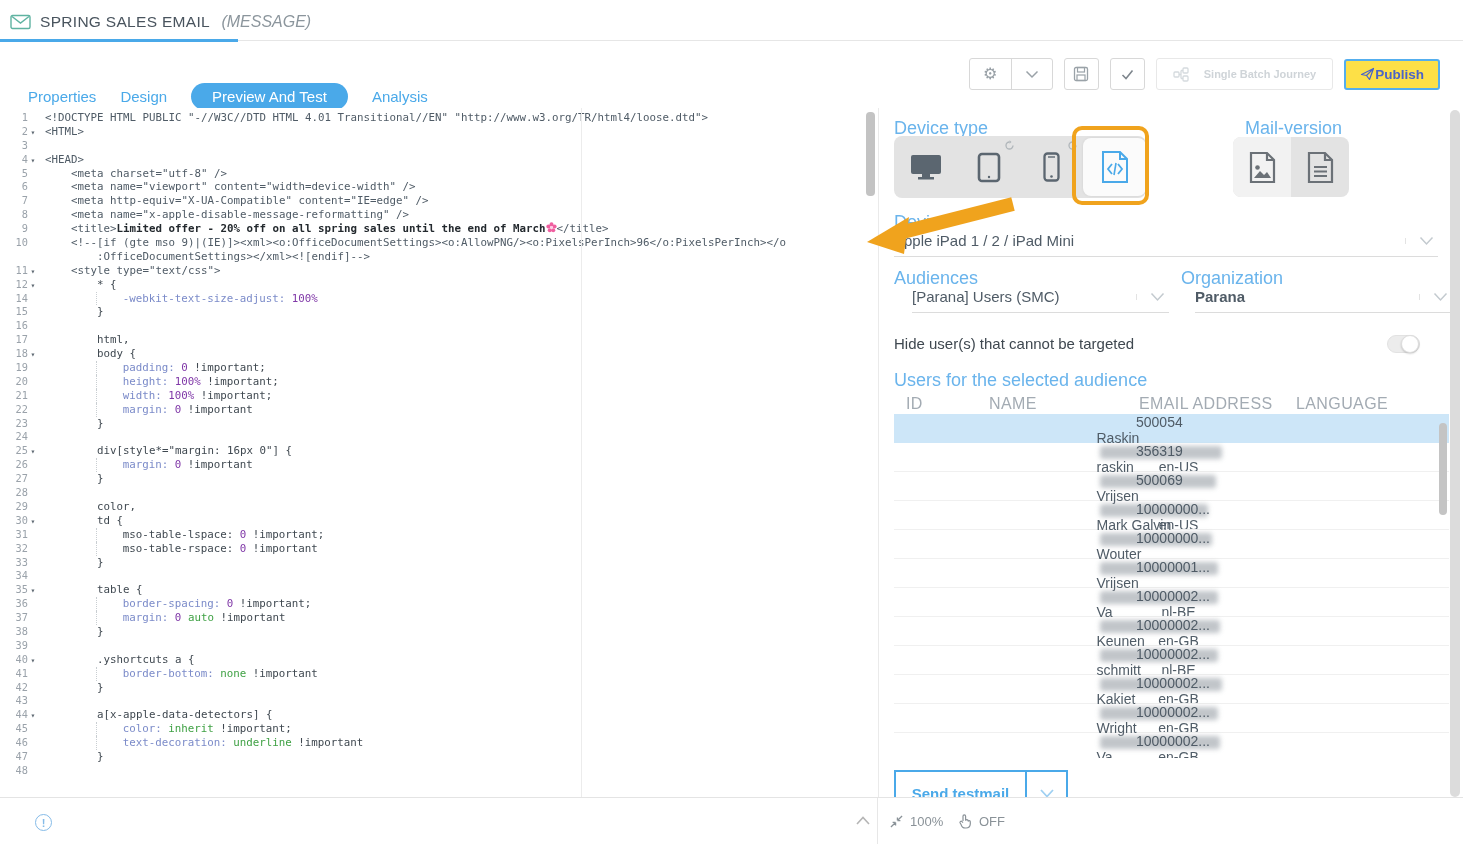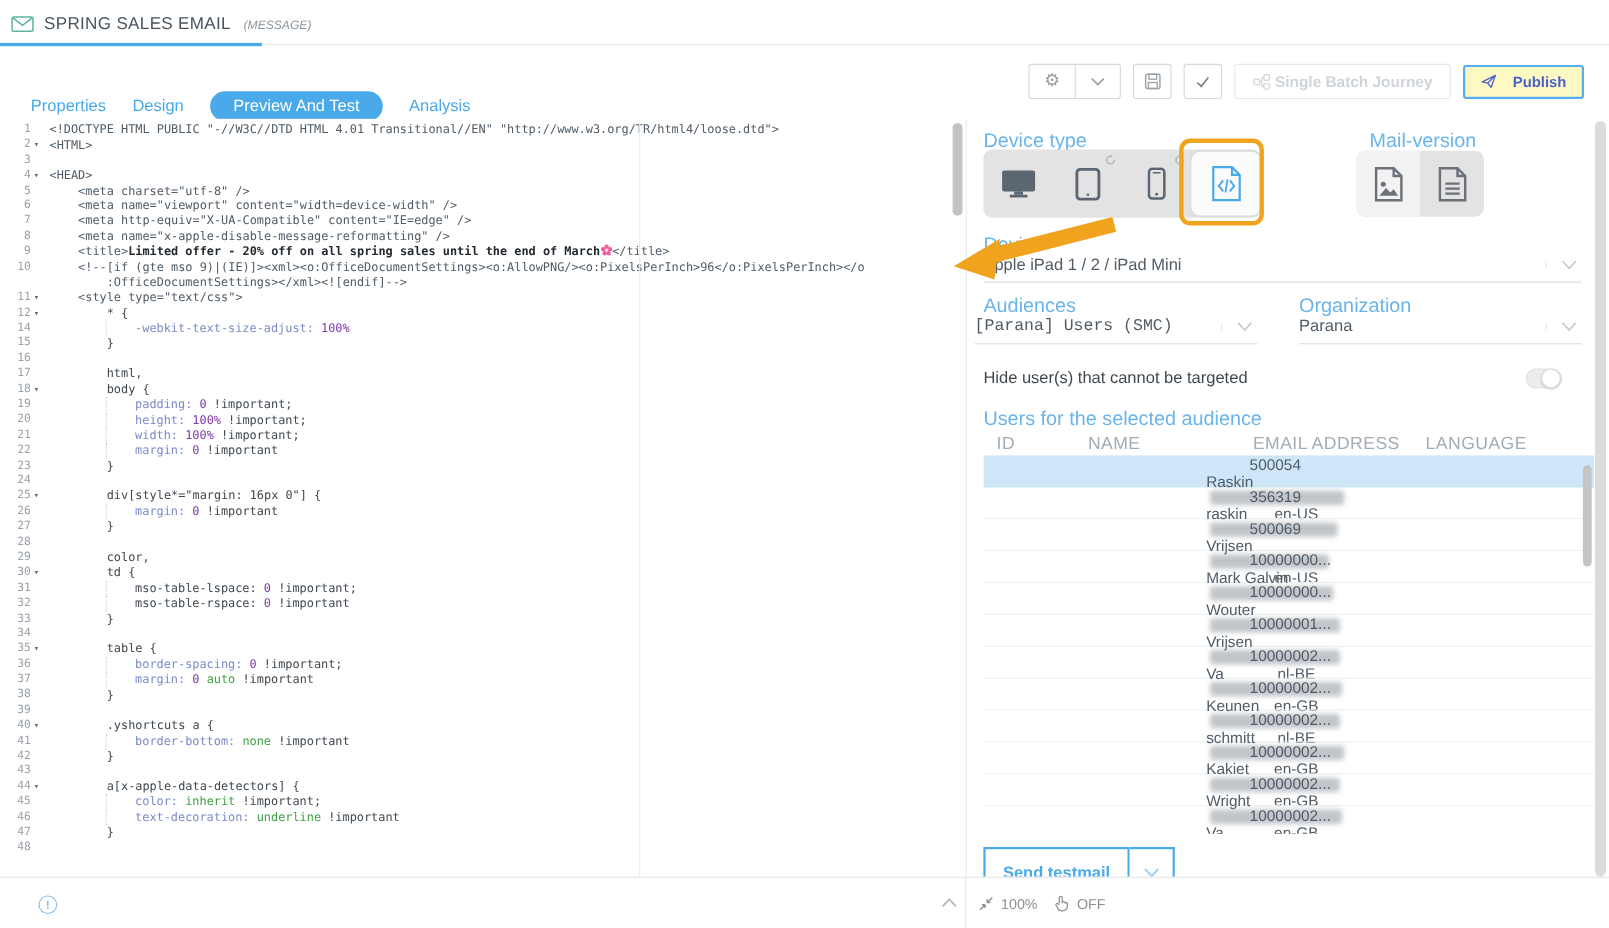--- a/index.html
+++ b/index.html
@@ -5,34 +5,34 @@
   * { margin:0; padding:0; box-sizing:border-box; }
   html,body { background:#fff; }
   body { font-family:"Liberation Sans","DejaVu Sans",sans-serif; color:#4f5b66; }
   .screen { position:relative; width:1463px; height:844px; background:#fff; overflow:hidden; }
 
   
   .titlebar { position:absolute; left:0; top:0; width:100%; height:41px; border-bottom:1px solid #e6e6e6; }
   .title-underline { position:absolute; left:0; bottom:-2px; width:238px; height:3px; background:#4aa9e9; }
   .title-wrap { position:absolute; left:10px; top:13px; display:flex; align-items:center; gap:9px; }
   .apptitle { font-size:15.5px; color:#49545e; letter-spacing:.3px; }
-  .apptitle-suffix { font-size:11px; font-style:italic; color:#8b959c; margin-left:7px; }
+  .apptitle-suffix { font-size:16px; font-style:italic; color:#8b959c; margin-left:7px; }
 
   .tabs { position:absolute; left:28px; top:59px; display:flex; align-items:center; gap:24px; height:30px; }
   .tab { font-size:15px; color:#4aa9e9; cursor:pointer; white-space:nowrap;margin-top:44px; }
   .tab.active { background:#4aa9e9; color:#fff; border-radius:15px; padding:5px 21px; }
 
   .toolbar { position:absolute; top:58px; right:23px; display:flex; align-items:center; gap:11px; height:32px; }
   .btn-group { display:flex; border:1px solid #d8d8d8; border-radius:3px; height:32px; }
   .tb-seg { width:41px; height:30px; display:flex; align-items:center; justify-content:center; }
   .tb-seg + .tb-seg { border-left:1px solid #d8d8d8; }
   .tb-btn { width:35px; height:32px; border:1px solid #d8d8d8; border-radius:3px; display:flex; align-items:center; justify-content:center; background:#fff; }
   .gear-glyph { font-size:16px; color:#98a0a6; line-height:1; }
-  .btn-sbj { height:32px; border:1px solid #e8e8e8; border-radius:3px; padding:0 16px; display:flex; align-items:center; gap:4px; font-size:14px; font-weight:bold; color:#cfd4d8; background:#fff; }
-  .btn-publish { height:31px; border:2px solid #54aeee; border-radius:3px; padding:0 14px; display:flex; align-items:center; gap:14px; font-size:13.5px; font-weight:bold; color:#4a63c8; background:#fef9c3; }
+  .btn-sbj { height:32px; border:1px solid #e8e8e8; border-radius:3px; padding:0 16px; display:flex; align-items:center; gap:15px; font-size:11px; font-weight:bold; color:#cfd4d8; background:#fff; }
+  .btn-publish { height:31px; border:2px solid #54aeee; border-radius:3px; padding:0 14px; display:flex; align-items:center; gap:0; font-size:13.5px; font-weight:bold; color:#4a63c8; background:#fde047; }
 
   
   .editor { position:absolute; left:0; top:108px; width:868px; height:689px; overflow:hidden; background:#fff; padding-top:3px; }
   .ruler { position:absolute; left:581px; top:0; bottom:0; width:1px; background:#ececec; }
   .crow { display:flex; height:13.9px; line-height:13.9px; font-family:"DejaVu Sans Mono",monospace; font-size:10.8px; white-space:pre; }
   .gut { width:38px; text-align:right; color:#9aa2aa; font-size:10.3px; flex:none; }
   .fa { display:inline-block; width:10px; color:#5f6a73; font-size:8px; text-align:center; }
   .ltxt { margin-left:7px; white-space:pre; }
   .guide { display:inline-block; width:51.8px; height:13.9px; border-right:1px dotted #c9ced2; vertical-align:top; }
   .tk-t { color:#4f5b66; }
@@ -300,31 +300,31 @@
     </div>
 
     <div class="ann-arrow" style="left:-16px; top:86px; z-index:6;">
       <svg width="160" height="62" viewBox="0 0 160 62">
           <line x1="150" y1="10" x2="40" y2="38" stroke="#f0a31d" stroke-width="14"></line>
           <polygon points="4,48 46,23 41,60" fill="#f0a31d"></polygon>
         </svg>
     </div>
 
     <div class="plabel" style="left:15px; top:160px;">Audiences</div>
-    <div class="select-row" style="left:7px; top:178px; width:257px;font-family:Liberation Mono, monospace;">
+    <div class="select-row" style="left:33px; top:178px; width:257px;">
       <div class="select-value">[Parana] Users (SMC)</div>
       <span class="select-chev">
         <span class="sep-chev"></span>
         <svg width="15" height="10" viewBox="0 0 15 10">
             <polyline points="1.5,1.5 7.5,8 13.5,1.5" fill="none" stroke="#c3cacf" stroke-width="1.5"></polyline>
           </svg>
       </span>
     </div>
     <div class="plabel" style="left:302px; top:160px;">Organization</div>
-    <div class="select-row" style="left:302px; top:178px; width:257px;">
+    <div class="select-row" style="left:316px; top:178px; width:257px;font-weight:bold;">
       <div class="select-value">Parana</div>
       <span class="select-chev">
         <span class="sep-chev"></span>
         <svg width="15" height="10" viewBox="0 0 15 10">
             <polyline points="1.5,1.5 7.5,8 13.5,1.5" fill="none" stroke="#c3cacf" stroke-width="1.5"></polyline>
           </svg>
       </span>
     </div>
 
     <div style="position:absolute; left:15px; top:227px; font-size:15px; color:#3f4850;">Hide user(s) that cannot be targeted</div>

